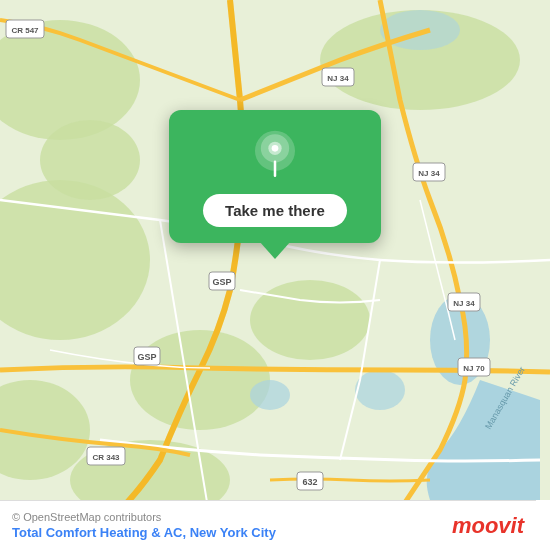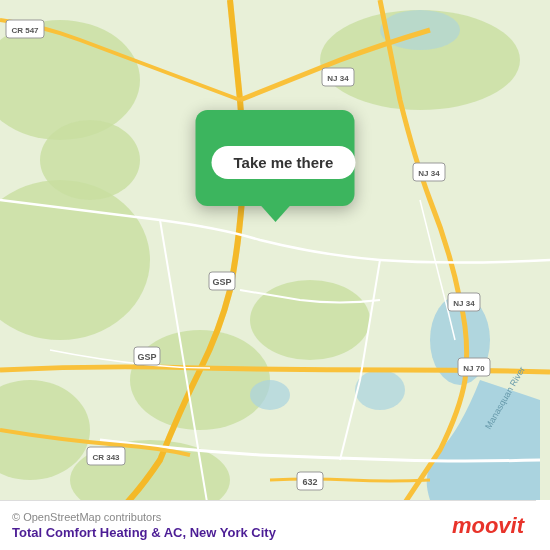--- a/index.html
+++ b/index.html
@@ -25,26 +25,26 @@
       width: 100%;
       height: 100%;
     }
 
     
     .popup-card {
       position: absolute;
       top: 110px;
       left: 50%;
       transform: translateX(-50%);
-      width: 159px;
+      width: 212px;
       background: #3cb55e;
       border-radius: 12px;
       padding: 20px 16px 16px;
       display: flex;
-      flex-direction: row;
+      flex-direction: column;
       align-items: center;
       box-shadow: 0 4px 16px rgba(0,0,0,0.3);
       z-index: 10;
     }
 
     .popup-card::after {
       content: '';
       position: absolute;
       bottom: -16px;
       left: 50%;
@@ -96,21 +96,21 @@
     }
 
     .bottom-left .osm-credit {
       font-size: 11px;
       color: #888;
     }
 
     .bottom-left .location-name {
       font-size: 13px;
       font-weight: 600;
-      color: #4c1d95;
+      color: #3b82f6;
     }
 
     .moovit-logo {
       display: flex;
       align-items: flex-end;
       gap: 4px;
     }
 
     .moovit-text {
       font-size: 22px;

